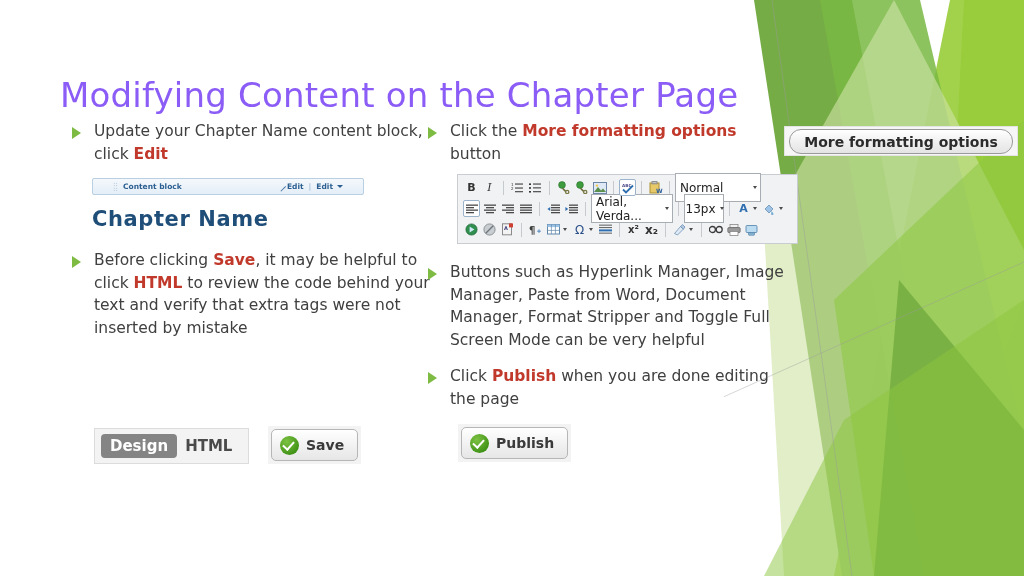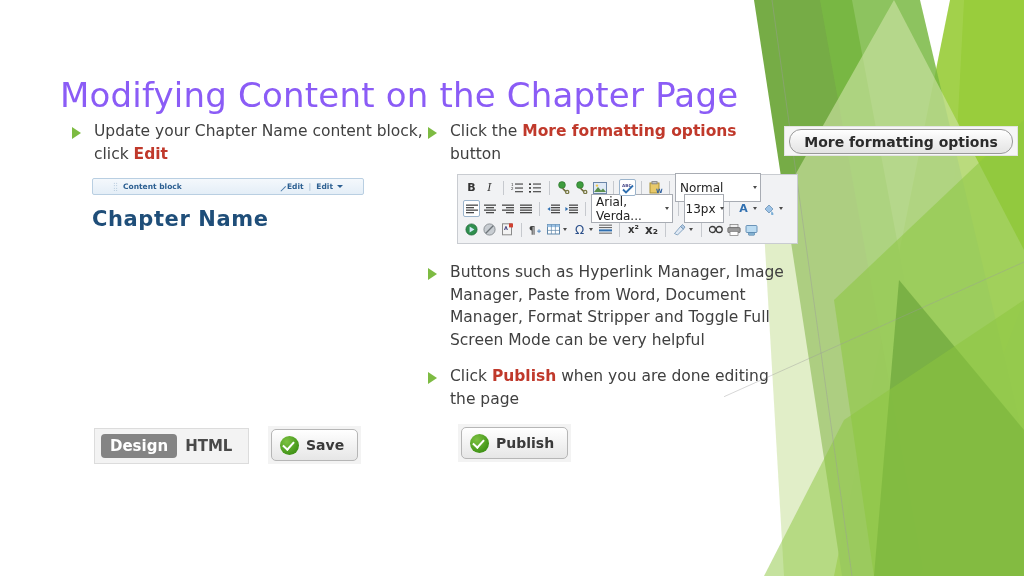--- a/index.html
+++ b/index.html
@@ -321,20 +321,24 @@
 
   <div class="col col-left">
 
     <div class="bullet">
       <span class="bullet-marker"><i class="tri"></i></span>
       <span class="bullet-text"><span>Update your Chapter Name content block, click </span><b class="em">Edit</b></span>
     </div>
 
     <div style="height:74px"></div>
 
+    <div class="bullet">
+      <span class="bullet-marker"><i class="tri"></i></span>
+      <span class="bullet-text"><span>Before clicking </span><b class="em">Save</b><span>, it may be helpful to click </span><b class="em">HTML</b><span> to review the code behind your text and verify that extra tags were not inserted by mistake</span></span>
+    </div>
 
   </div>
 
   <div class="col col-right">
 
     <div class="bullet">
       <span class="bullet-marker"><i class="tri"></i></span>
       <span class="bullet-text"><span>Click the </span><b class="em">More formatting options</b><span> button</span></span>
     </div>
 

